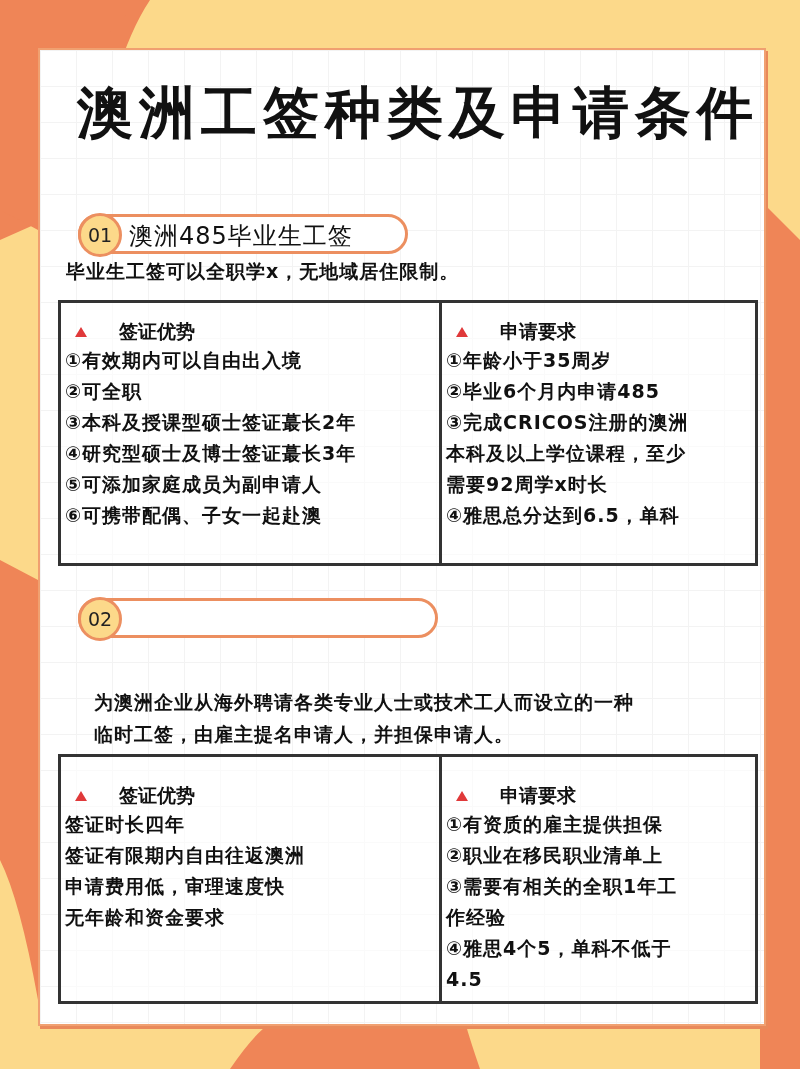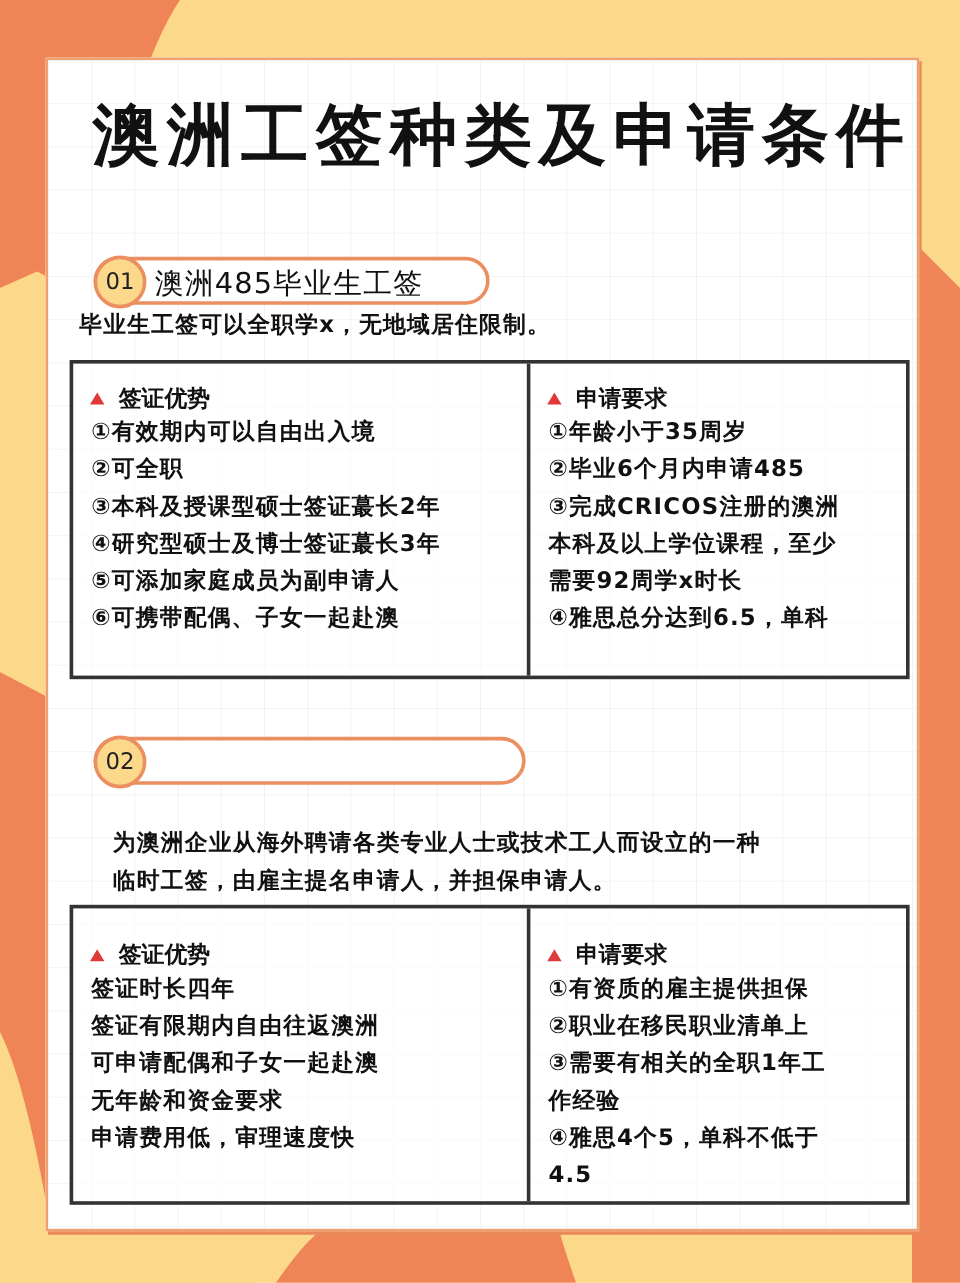--- a/index.html
+++ b/index.html
@@ -11,23 +11,23 @@
     background-size:36px 36px;}
   .title{position:absolute;left:16px;width:724px;top:26px;text-align:center;font-size:56px;font-weight:bold;color:#111;letter-spacing:6px;}
   .pill{position:absolute;height:40px;border:3px solid #ec8f60;border-radius:22px;background:#fff;box-sizing:border-box;}
   .pill .num{position:absolute;left:-3px;top:-4px;width:44px;height:44px;border-radius:50%;background:#fcd98a;border:3px solid #ec8f60;box-sizing:border-box;font-size:19px;line-height:38px;text-align:center;color:#222;}
   .pill .ptxt{position:absolute;left:48px;top:3px;font-size:24px;color:#111;letter-spacing:1px;white-space:nowrap;}
   .desc{position:absolute;left:26px;font-size:19px;font-weight:bold;color:#111;line-height:32px;letter-spacing:1px;}
   .box{position:absolute;border:3px solid #333;box-sizing:border-box;background:rgba(255,255,255,0.6);}
   .box .col{position:absolute;top:0;bottom:0;box-sizing:border-box;}
   .box .col.left{left:0;}
   .box .col.right{border-left:3px solid #333;}
-  .col .head{font-size:19px;font-weight:bold;color:#111;display:flex;align-items:center;}
+  .col .head{font-size:19px;font-weight:bold;color:#111;display:flex;align-items:center;gap:20px;}
   .tri{display:inline-block;width:0;height:0;border-left:6px solid transparent;border-right:6px solid transparent;border-bottom:10px solid #e0393a;margin:0 12px 0 14px;}
-  .col .line{font-size:19px;font-weight:bold;color:#111;line-height:31px;padding-left:15px;letter-spacing:1px;white-space:nowrap;}
+  .col .line{font-size:19px;font-weight:bold;color:#111;line-height:31px;padding-left:4px;letter-spacing:1px;white-space:nowrap;}
 </style>
 </head>
 <body>
 
 <svg class="bg" width="800" height="1069" viewBox="0 0 800 1069">
   <rect width="800" height="1069" fill="#fcd98a"></rect>
   <path d="M0 0 L150 0 Q110 60 90 200 L0 240 Z" fill="#ef8557"></path>
   <path d="M0 0 L140 0 L95 48 L38 48 L38 230 Q20 220 0 210 Z" fill="#ef8557"></path>
   <path d="M0 560 L38 580 L38 1000 Q20 900 0 860 Z" fill="#ef8557"></path>
   <path d="M760 200 L800 240 L800 1069 L760 1069 Z" fill="#ef8557"></path>
@@ -64,38 +64,37 @@
         </div>
       <div class="line">①年龄小于35周岁</div>
       <div class="line">②毕业6个月内申请485</div>
       <div class="line">③完成CRICOS注册的澳洲</div>
       <div class="line">本科及以上学位课程，至少</div>
       <div class="line">需要92周学x时长</div>
       <div class="line">④雅思总分达到6.5，单科</div>
     </div>
   </div>
 
-  <div class="pill" style="left:38px;top:564px;width:360px;">
+  <div class="pill" style="left:38px;top:548px;width:360px;">
     <div class="num">02</div>
   </div>
   <div class="desc" style="top:636px;margin-left:28px;">
     <div>为澳洲企业从海外聘请各类专业人士或技术工人而设立的一种</div>
     <div>临时工签，由雇主提名申请人，并担保申请人。</div>
   </div>
   <div class="box" style="left:18px;top:704px;width:700px;height:250px;">
     <div class="col left" style="width:380px;padding-top:26px;">
       <div class="head">
           <span class="tri"></span>
           <span>签证优势</span>
         </div>
       <div class="line">签证时长四年</div>
       <div class="line">签证有限期内自由往返澳洲</div>
-      <div class="line">可申请配偶和子女一起赴澳</div>
+      <div class="line">申请费用低，审理速度快</div>
       <div class="line">无年龄和资金要求</div>
-      <div class="line">申请费用低，审理速度快</div>
     </div>
     <div class="col right" style="left:378px;width:316px;padding-top:26px;">
       <div class="head">
           <span class="tri"></span>
           <span>申请要求</span>
         </div>
       <div class="line">①有资质的雇主提供担保</div>
       <div class="line">②职业在移民职业清单上</div>
       <div class="line">③需要有相关的全职1年工</div>
       <div class="line">作经验</div>

